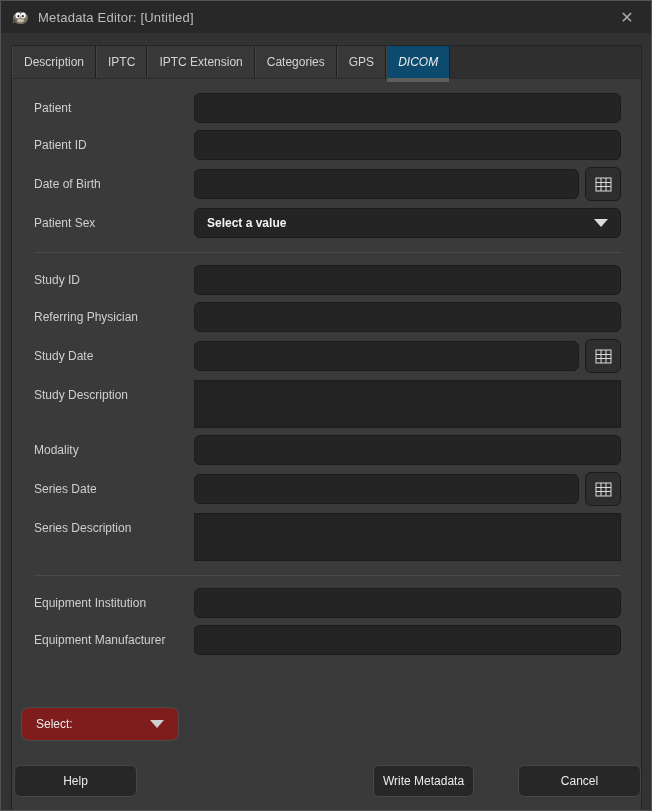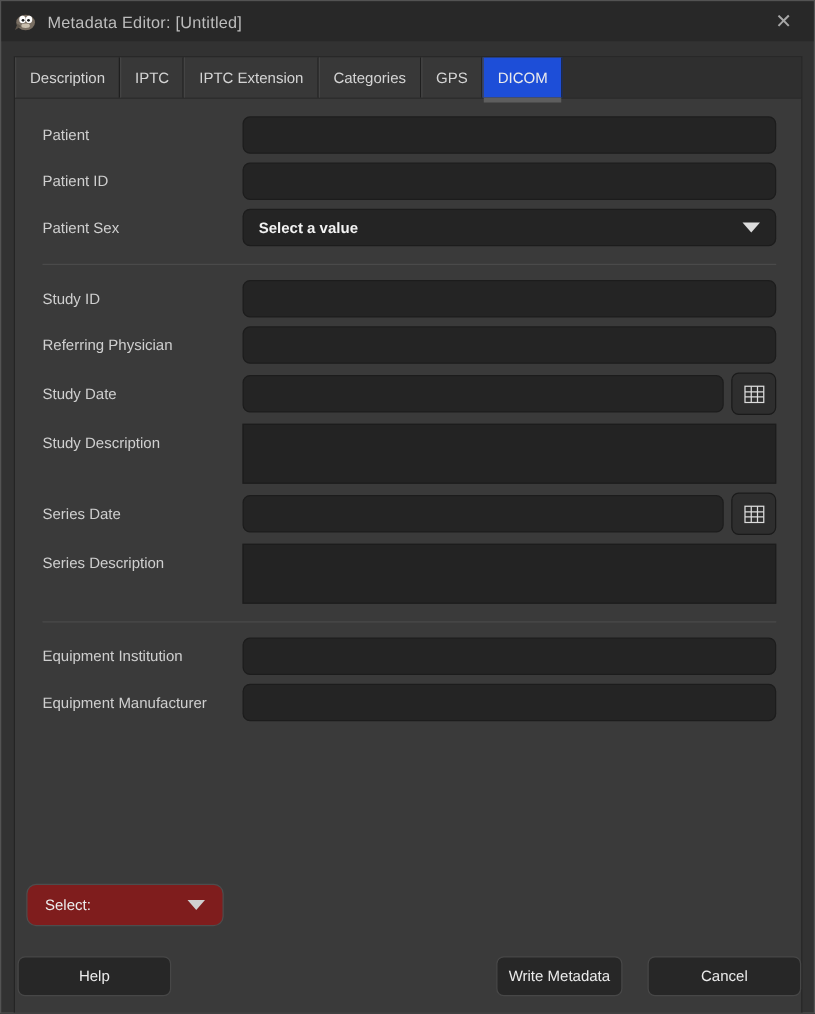--- a/index.html
+++ b/index.html
@@ -49,22 +49,23 @@
     display: flex; align-items: center;
     padding: 0 11px;
     font-size: 12px; color: #d4d4d4;
     background: #383838;
     border-right: 1px solid #1f1f1f;
     border-left: 1px solid #444;
     cursor: default;
     white-space: nowrap;
   }
   .tab.active {
-    background: #1d4ed8;
+    background: #0c4a6e;
     color: #ececec;
+    font-style: italic;
   }
   .tab.active::after {
     content: "";
     position: absolute; left: 0; right: 0; bottom: -4px; height: 4px;
     background: #5e5e5e;
   }
 
   
   .form {
     padding: 14px 20px 0 11px;
@@ -152,21 +153,21 @@
   .btn {
     position: absolute; top: 764px; height: 32px;
     background: #272727;
     border: 1px solid #474747;
     border-radius: 6px;
     color: #ebebeb; font-size: 12px;
     font-family: "Liberation Sans", sans-serif;
     cursor: default;
   }
   .btn-help  { left: 13px;  width: 123px; }
-  .btn-write { left: 396px; width: 101px; }
+  .btn-write { left: 372px; width: 101px; }
   .btn-cancel{ left: 517px; width: 123px; }
 </style>
 </head>
 <body>
 
 <div class="window">
 
   <div class="titlebar">
     <svg class="app-icon" viewBox="0 0 18 16">
       <ellipse cx="9.5" cy="9" rx="7.5" ry="6.2" fill="#7a6f63"></ellipse>
@@ -207,20 +208,37 @@
     <div class="form" id="form">
         <div class="row">
           <span class="flabel">Patient</span>
           <input class="tinput" type="text" style="">
         </div>
         <div class="row">
           <span class="flabel">Patient ID</span>
           <input class="tinput" type="text" style="">
         </div>
         <div class="row">
+          <span class="flabel">Date of Birth</span>
+          <div class="date-wrap">
+            <input class="tinput" type="text" style="">
+            <div class="cal-btn">
+              <svg width="17" height="15" viewBox="0 0 17 15">
+                <g stroke="#dcdcdc" stroke-width="1" fill="none">
+                  <rect x="1" y="1" width="15" height="13"></rect>
+                  <line x1="1" y1="5.5" x2="16" y2="5.5"></line>
+                  <line x1="1" y1="9.5" x2="16" y2="9.5"></line>
+                  <line x1="6" y1="1" x2="6" y2="14"></line>
+                  <line x1="11" y1="1" x2="11" y2="14"></line>
+                </g>
+              </svg>
+            </div>
+          </div>
+        </div>
+        <div class="row">
           <span class="flabel">Patient Sex</span>
           <div class="dropdown">
             <span class="dd-value">Select a value</span>
             <span class="dd-arrow"></span>
           </div>
         </div>
         <div class="separator"></div>
         <div class="row">
           <span class="flabel">Study ID</span>
           <input class="tinput" type="text" style="">
@@ -244,20 +262,24 @@
                 </g>
               </svg>
             </div>
           </div>
         </div>
         <div class="row textarea-row">
           <span class="flabel">Study Description</span>
           <textarea class="tarea" style=""></textarea>
         </div>
         <div class="row">
+          <span class="flabel">Modality</span>
+          <input class="tinput" type="text" style="">
+        </div>
+        <div class="row">
           <span class="flabel">Series Date</span>
           <div class="date-wrap">
             <input class="tinput" type="text" style="">
             <div class="cal-btn">
               <svg width="17" height="15" viewBox="0 0 17 15">
                 <g stroke="#dcdcdc" stroke-width="1" fill="none">
                   <rect x="1" y="1" width="15" height="13"></rect>
                   <line x1="1" y1="5.5" x2="16" y2="5.5"></line>
                   <line x1="1" y1="9.5" x2="16" y2="9.5"></line>
                   <line x1="6" y1="1" x2="6" y2="14"></line>

